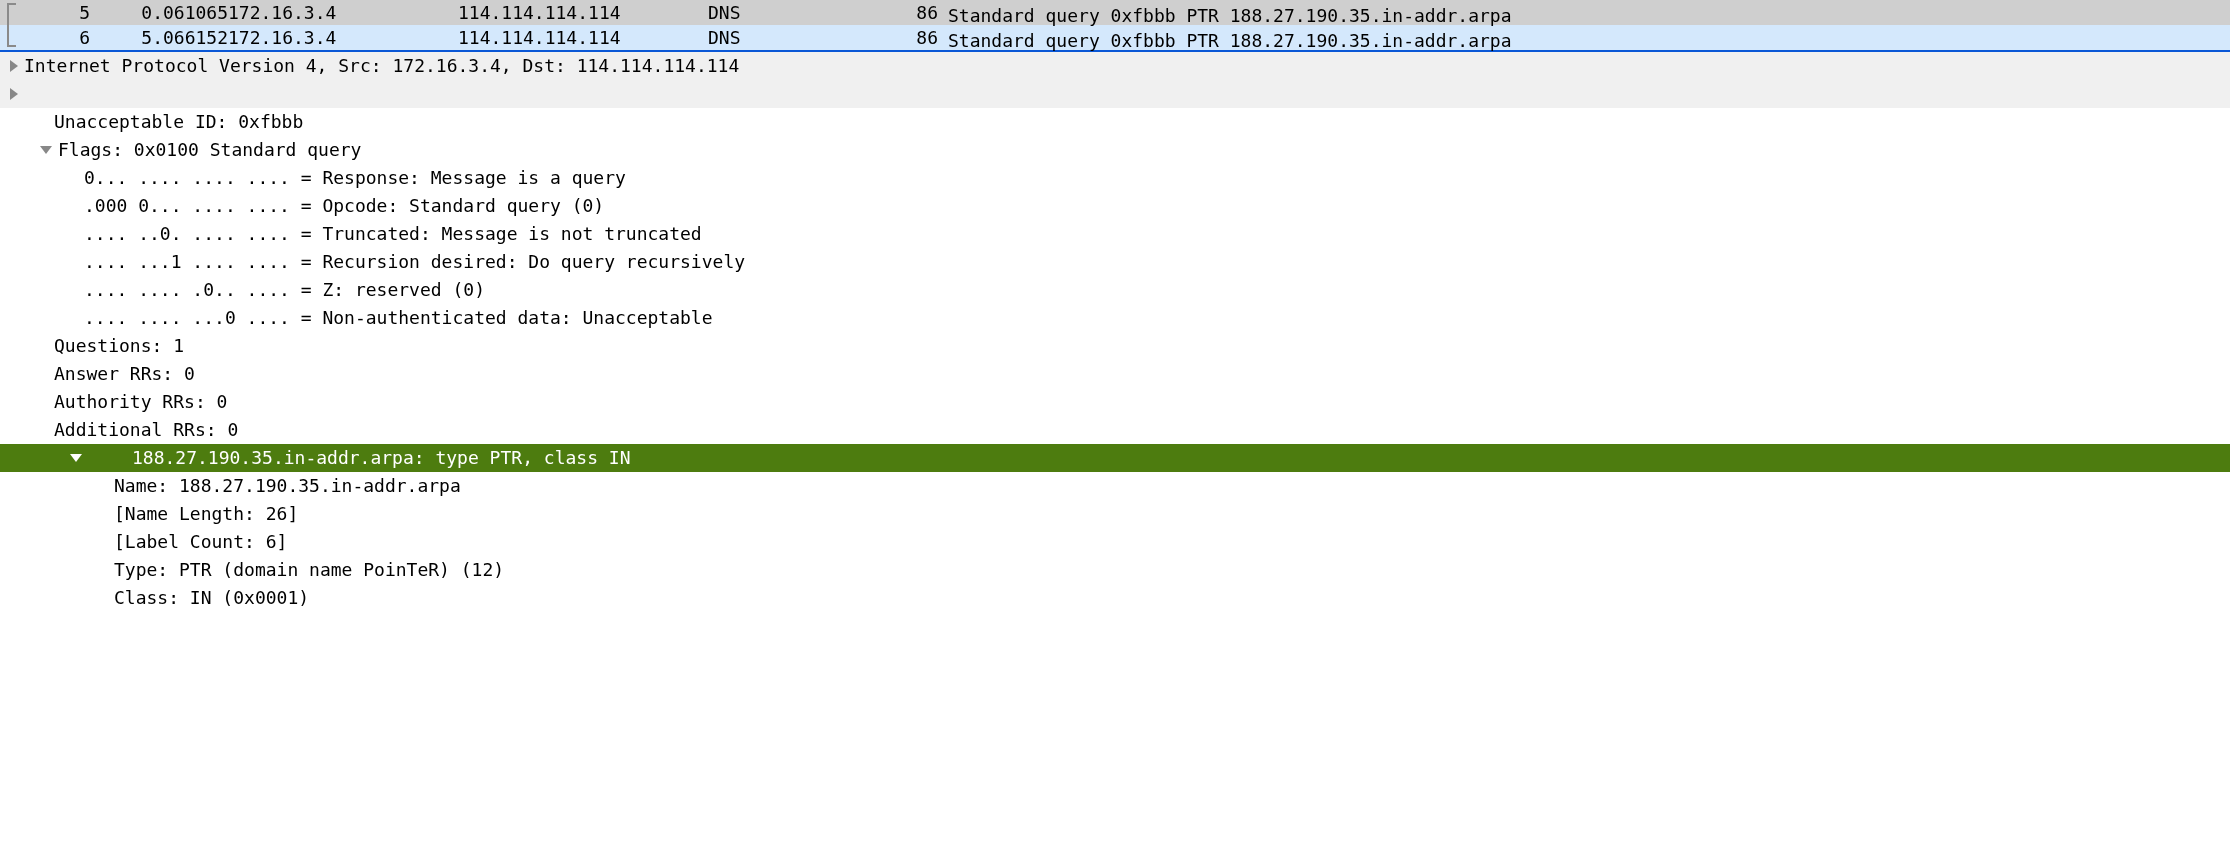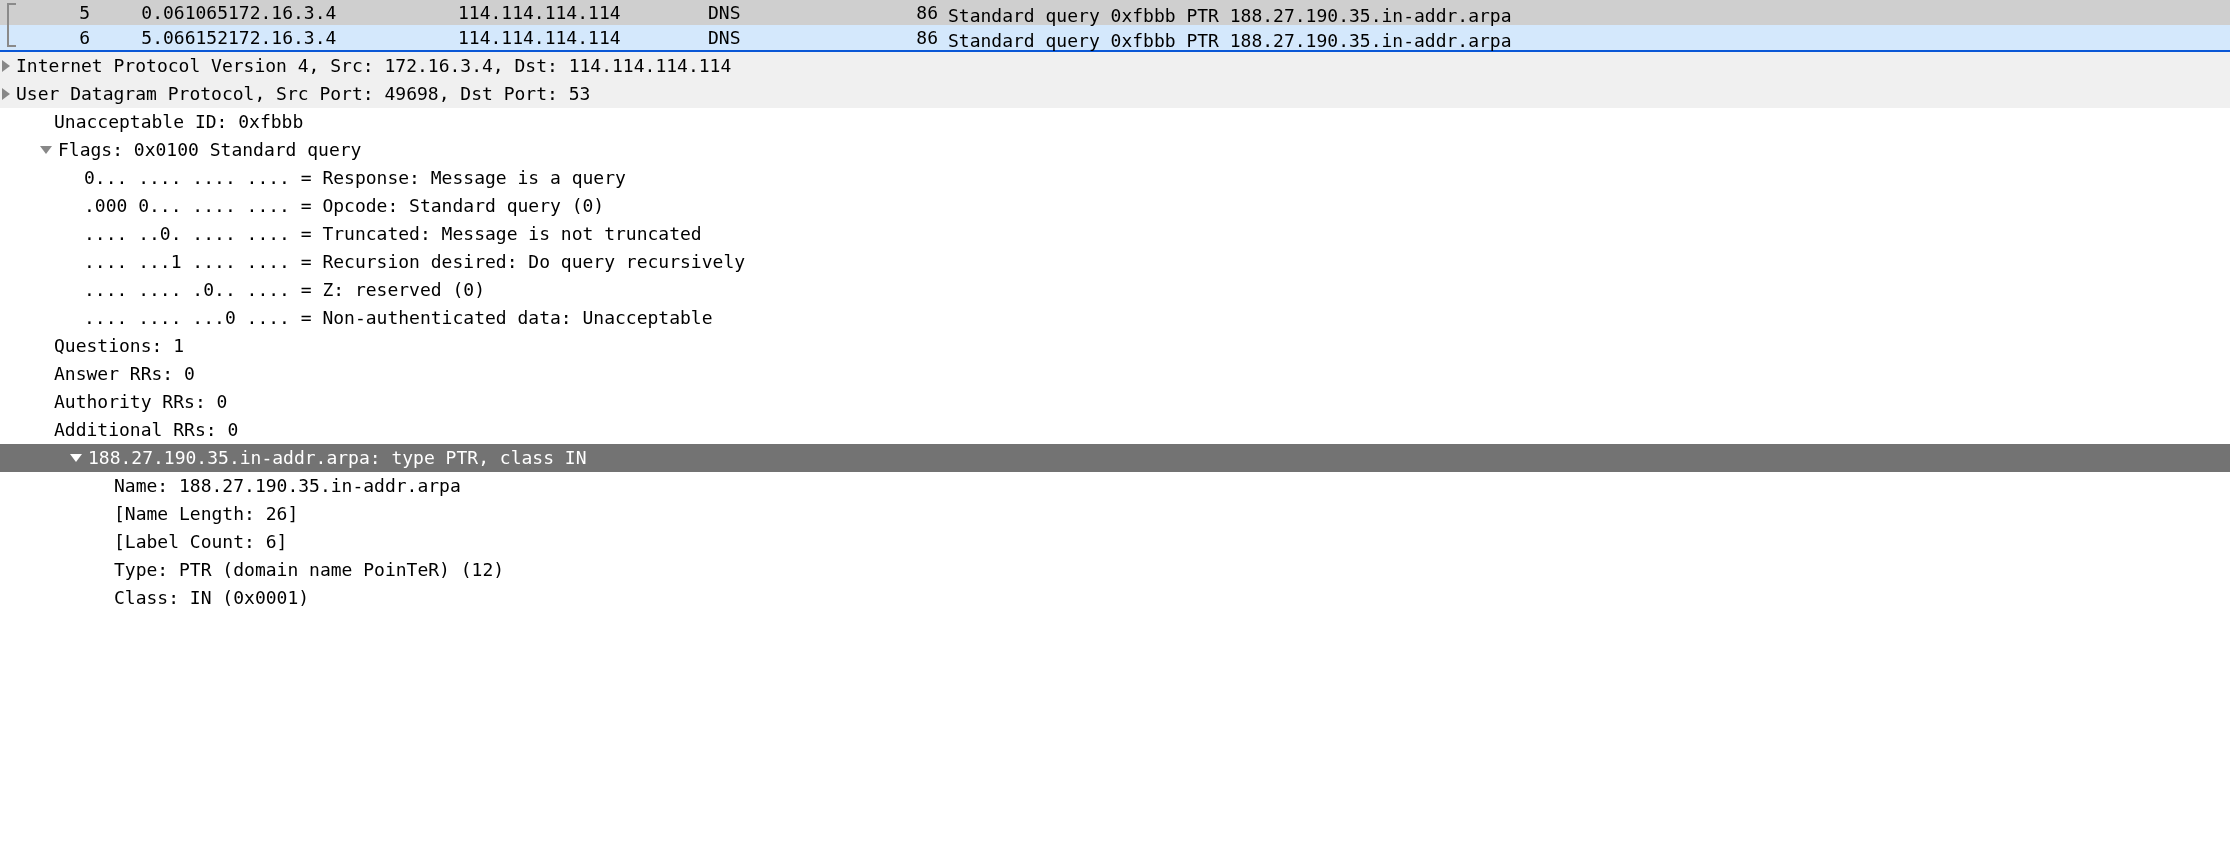--- a/index.html
+++ b/index.html
@@ -44,22 +44,23 @@
     background: #fff;
   }
   .details .line {
     display: flex;
     align-items: center;
     white-space: pre;
     height: 28px;
   }
   .details .shaded { background: #f0f0f0; }
   .details .sel {
-    background: #737373;
+    background: #4d7c0f;
     color: #fff;
+    gap: 44px;
   }
   .tri {
     display: inline-block;
     width: 0; height: 0;
     margin-right: 6px;
     vertical-align: middle;
   }
   .tri-right {
     border-top: 6px solid transparent;
     border-bottom: 6px solid transparent;
@@ -68,21 +69,21 @@
   .tri-down {
     border-left: 6px solid transparent;
     border-right: 6px solid transparent;
     border-top: 8px solid #888;
   }
   .tri-down-white {
     border-left: 6px solid transparent;
     border-right: 6px solid transparent;
     border-top: 8px solid #fff;
   }
-  .ind0 { padding-left: 2px; }
+  .ind0 { padding-left: 10px; }
   .ind1 { padding-left: 40px; }
   .ind2 { padding-left: 70px; }
   .ind3 { padding-left: 100px; text-align: right; }
   .noicon-pad { display:inline-block; width:14px; }
 
   .bracket-svg {
     position: absolute;
     left: 2px;
     top: 0;
     width: 18px;
@@ -125,21 +126,20 @@
 
 <div class="details">
 
   <div class="line shaded ind0">
     <span class="tri tri-right"></span>
     <span>Internet Protocol Version 4, Src: 172.16.3.4, Dst: 114.114.114.114</span>
   </div>
 
   <div class="line shaded ind0">
     <span class="tri tri-right"></span>
-    <span>User Datagram Protocol, Src Port: 49698, Dst Port: 53</span>
   </div>
 
 
   <div class="line ind1">
     <span class="noicon-pad"></span>
     <span>Unacceptable ID: 0xfbbb</span>
   </div>
 
   <div class="line ind1">
     <span class="tri tri-down"></span>

